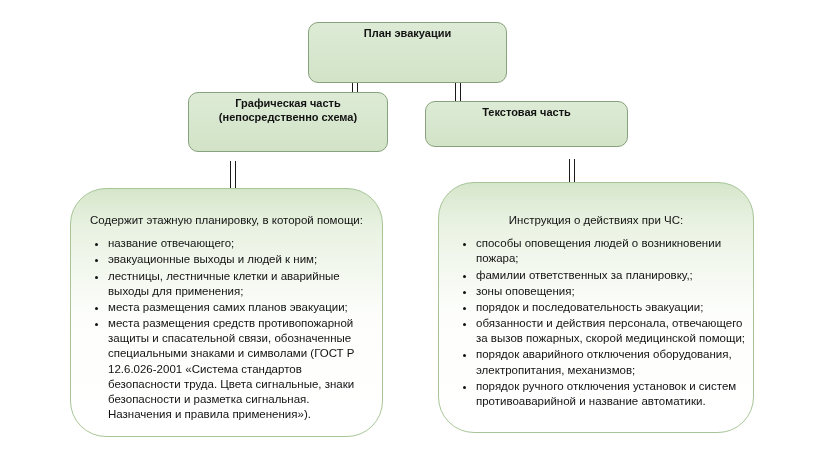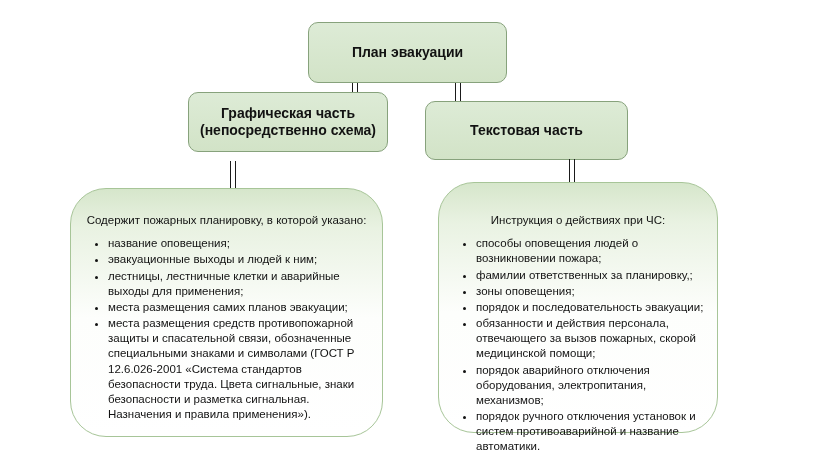--- a/index.html
+++ b/index.html
@@ -10,41 +10,41 @@
     font-family:"Liberation Sans",sans-serif;
     color:#121212;
     overflow:hidden;
   }
   .node{
     position:absolute;
     box-sizing:border-box;
     border:1.6px solid #87a27c;
     border-radius:10px;
     background:linear-gradient(180deg,#ddebd6 0%,#d2e3c7 100%);
-    display:flex;align-items:center;justify-content:center;
+    display:flex;justify-content:center;
     text-align:center;
     font-weight:bold;
-    font-size:14px;
+    font-size:11px;
     line-height:1.25;
     padding:4px 10px;
   }
   #root-node{left:308px;top:22px;width:199px;height:61px;}
   #branch-left{left:188px;top:92px;width:200px;height:60px;}
-  #branch-right{left:425px;top:101px;width:203px;height:59px;}
+  #branch-right{left:425px;top:101px;width:203px;height:46px;}
   .panel{
     position:absolute;
     box-sizing:border-box;
     border:1.4px solid #a7c598;
     border-radius:36px;
     background:linear-gradient(180deg,#d6e6cb 0%,#e9f2e2 16%,#fdfefc 52%,#ffffff 100%);
     font-size:11.5px;
     line-height:1.32;
   }
   #panel-left{left:70px;top:188px;width:313px;height:249px;}
-  #panel-right{left:438px;top:182px;width:280px;height:251px;}
+  #panel-right{left:438px;top:182px;width:316px;height:251px;}
   .panel-header{
     text-align:center;
     margin:24px 14px 6px 14px;
   }
   #panel-right .panel-header{margin-top:30px;}
   .panel-list{
     margin:8px 0 0 10px;
     padding:0 6px 0 27px;
   }
   .panel-list li{margin:0 0 1px 0;}
@@ -77,23 +77,23 @@
   </div>
 
   <div class="node" id="branch-right">
     <span>Текстовая часть</span>
   </div>
 
   <div class="connector" id="conn-branch-left"></div>
   <div class="connector" id="conn-branch-right"></div>
 
   <div class="panel" id="panel-left">
-    <div class="panel-header">Содержит пожарных планировку, в которой указано:</div>
+    <div class="panel-header">Содержит этажную планировку, в которой помощи:</div>
     <ul class="panel-list">
-        <li>название оповещения;</li>
+        <li>название отвечающего;</li>
         <li>эвакуационные выходы и людей к ним;</li>
         <li>лестницы, лестничные клетки и аварийные выходы для применения;</li>
         <li>места размещения самих планов эвакуации;</li>
         <li>места размещения средств противопожарной защиты и спасательной связи, обозначенные специальными знаками и символами (ГОСТ Р 12.6.026-2001 «Система стандартов безопасности труда. Цвета сигнальные, знаки безопасности и разметка сигнальная. Назначения и правила применения»).</li>
       </ul>
   </div>
 
   <div class="panel" id="panel-right">
     <div class="panel-header">Инструкция о действиях при ЧС:</div>
     <ul class="panel-list">

